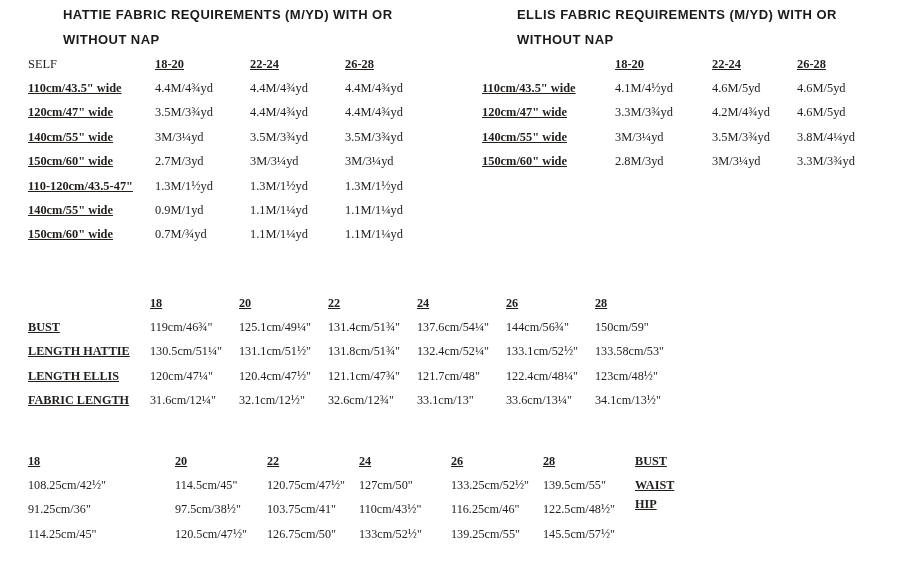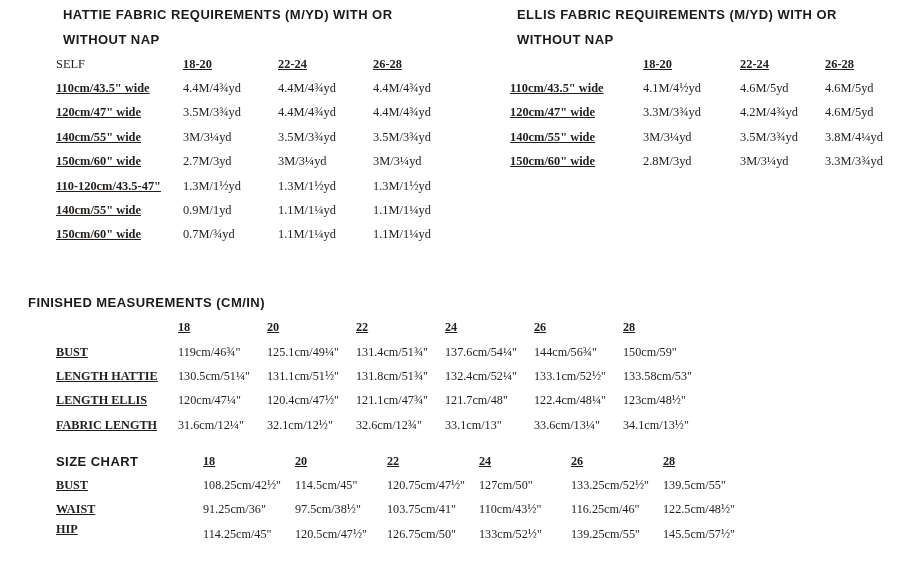--- a/index.html
+++ b/index.html
@@ -21,21 +21,20 @@
     line-height: 24.5px;
     color: #1c1a18;
   }
   .title span { display: block; margin-left: 35px; }
   .grid {
     display: grid;
     grid-auto-rows: 24.4px;
     align-items: center;
     font-size: 12.4px;
     white-space: nowrap;
-    margin-left: 28px;
   }
   .grid-hattie  { grid-template-columns: 127px 95px 95px 86px; }
   .grid-ellis   { grid-template-columns: 133px 97px 85px 85px; }
   .grid-meas    { grid-template-columns: 122px repeat(6, 89px); font-size: 12.2px; }
   .grid-size    { grid-template-columns: 147px repeat(6, 92px); font-size: 12.2px; }
   .td { display: block; overflow: visible; }
   .b  { font-weight: 700; text-decoration: underline; }
   .sans-cell {
     font-family: "Liberation Sans", "DejaVu Sans", sans-serif;
     font-weight: 700;
@@ -127,21 +126,20 @@
       <span class="td">3.8M/4¼yd</span>
 
       <span class="td b">150cm/60" wide</span>
       <span class="td">2.8M/3yd</span>
       <span class="td">3M/3¼yd</span>
       <span class="td">3.3M/3¾yd</span>
     </div>
   </div>
 
   <div class="section" style="left:28px; top:291px; width:690px;">
-    <div class="title">FINISHED MEASUREMENTS (CM/IN)</div>
     <div class="grid grid-meas">
       <span class="td"></span>
       <span class="td b">18</span>
       <span class="td b">20</span>
       <span class="td b">22</span>
       <span class="td b">24</span>
       <span class="td b">26</span>
       <span class="td b">28</span>
 
       <span class="td b">BUST</span>
@@ -173,21 +171,20 @@
       <span class="td">32.1cm/12½"</span>
       <span class="td">32.6cm/12¾"</span>
       <span class="td">33.1cm/13"</span>
       <span class="td">33.6cm/13¼"</span>
       <span class="td">34.1cm/13½"</span>
     </div>
   </div>
 
   <div class="section" style="left:28px; top:449px; width:720px;">
     <div class="grid grid-size">
-      <span class="td sans-cell">SIZE CHART</span>
       <span class="td b">18</span>
       <span class="td b">20</span>
       <span class="td b">22</span>
       <span class="td b">24</span>
       <span class="td b">26</span>
       <span class="td b">28</span>
 
       <span class="td b">BUST</span>
       <span class="td">108.25cm/42½"</span>
       <span class="td">114.5cm/45"</span>

